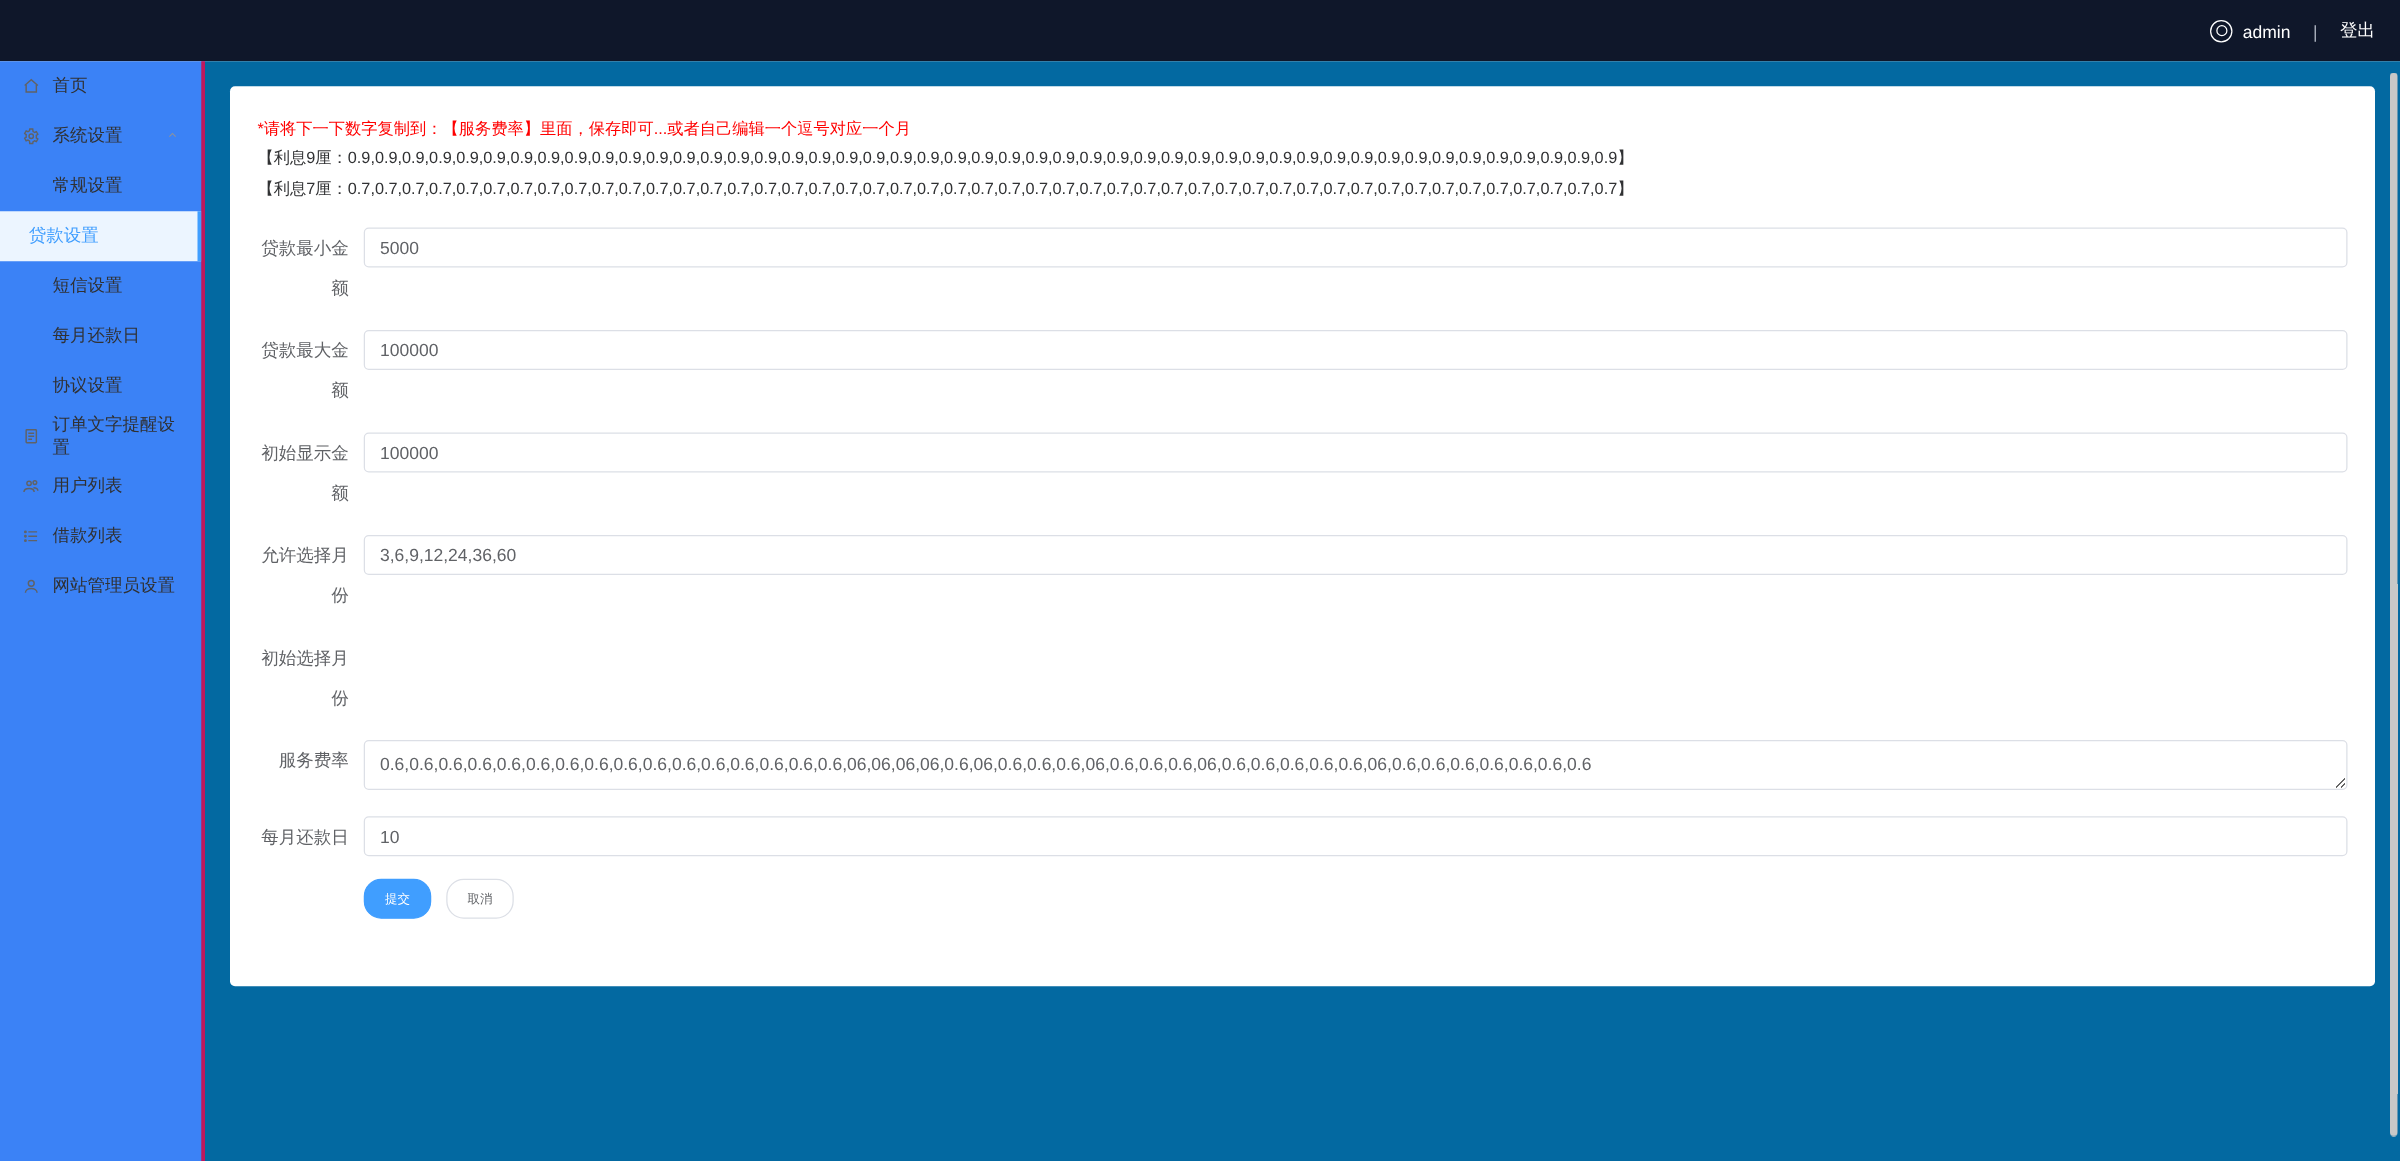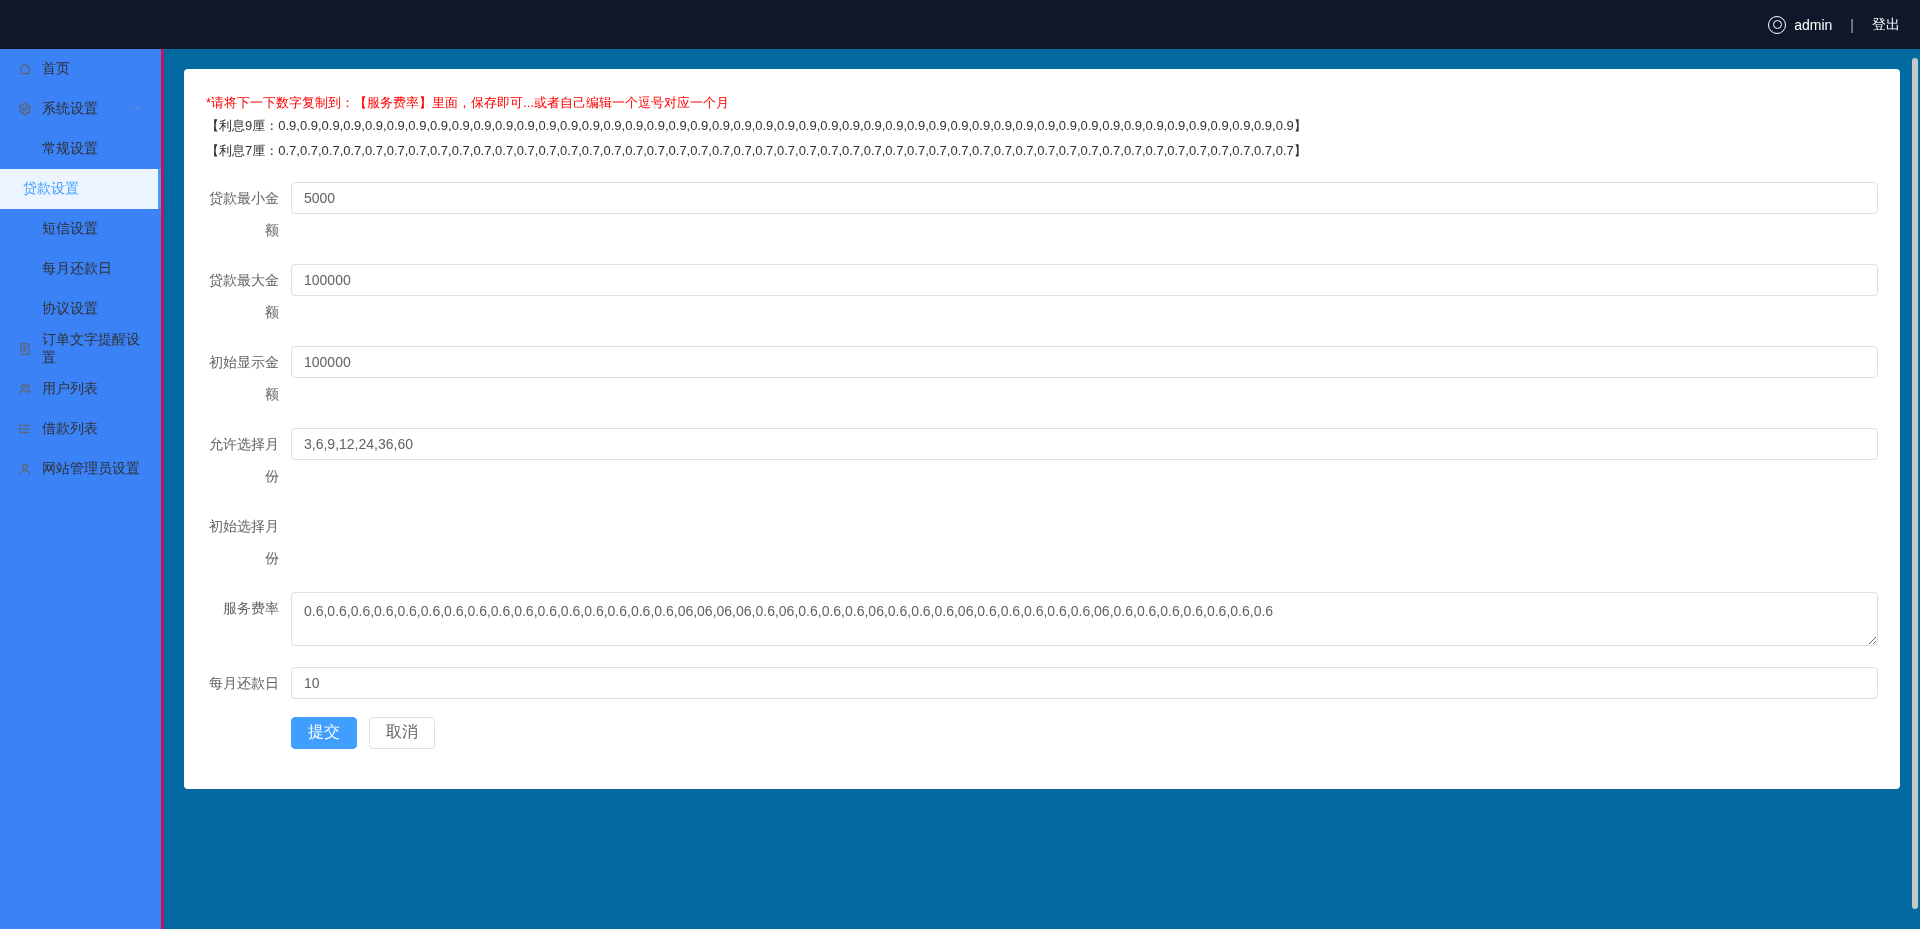--- a/index.html
+++ b/index.html
@@ -118,35 +118,35 @@
   width: 100%;
   height: 32px;
   border: 1px solid #dcdfe6;
   border-radius: 4px;
   padding: 0 12px;
   font-size: 14px;
   color: #606266;
   font-family: inherit;
 }
 .form-control textarea.text-area {
-  height: 54px;
+  height: 40px;
   padding: 8px 12px;
   resize: vertical;
   line-height: 1.5;
 }
 .form-actions {
   display: flex;
   gap: 12px;
   margin-left: 85px;
 }
 .btn {
   height: 32px;
   padding: 0 16px;
-  border-radius: 4px;
-  font-size: 16px;
+  border-radius: 14px;
+  font-size: 10px;
   cursor: pointer;
   border: 1px solid #dcdfe6;
   background: #fff;
   color: #606266;
 }
 .btn.primary {
   background: #409eff;
   border-color: #409eff;
   color: #fff;
 }

